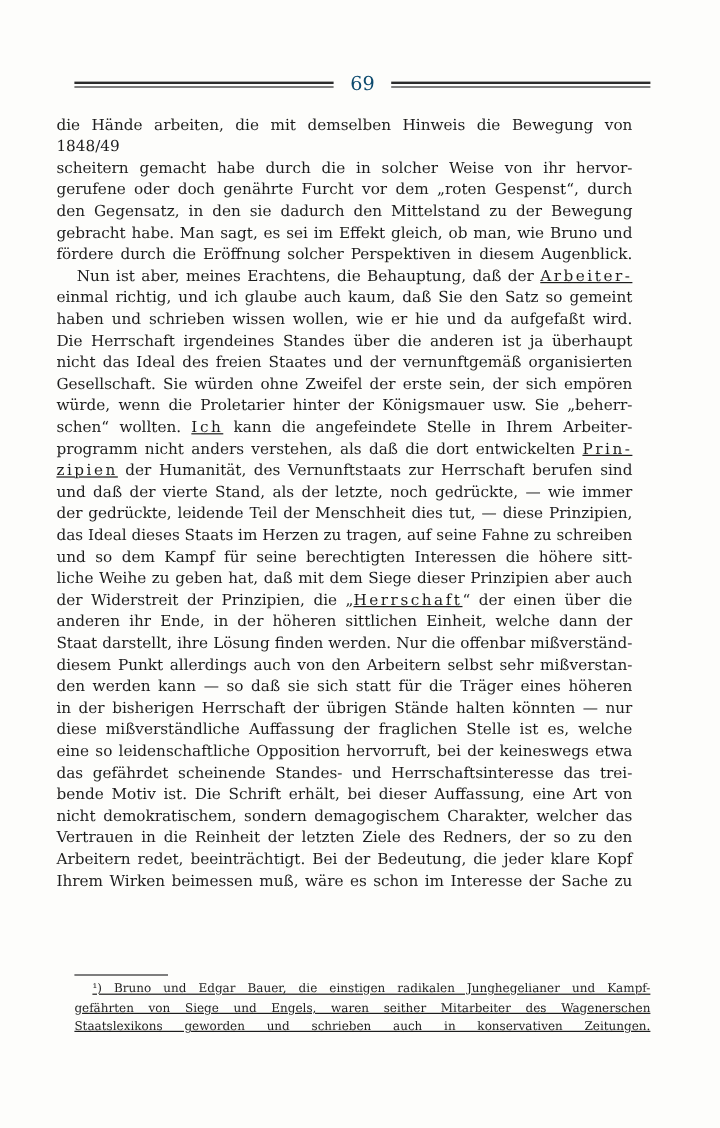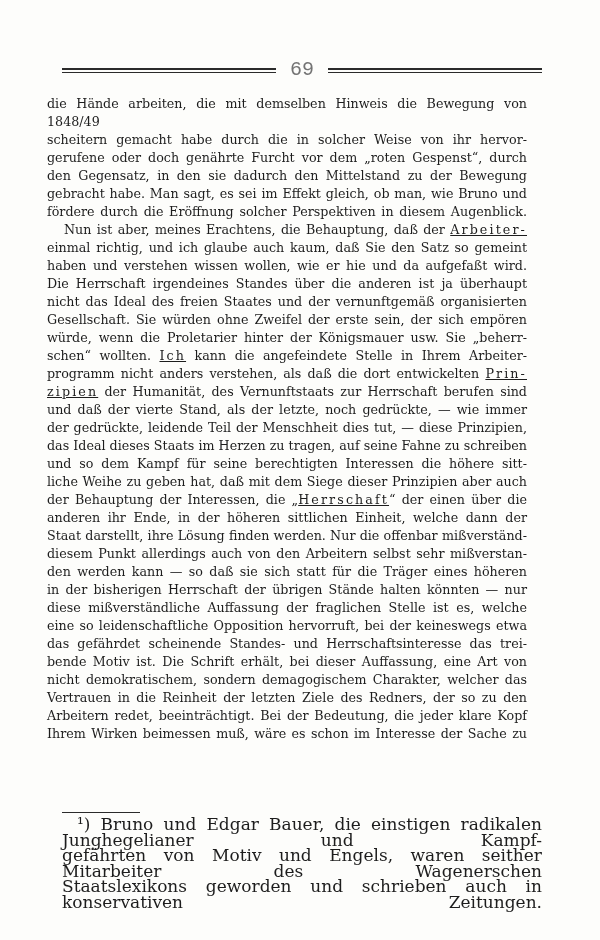--- a/index.html
+++ b/index.html
@@ -25,25 +25,24 @@
     display: flex;
     align-items: center;
   }
   .rule {
     flex: 1 1 auto;
     height: 5px;
     border-top: 2px solid #2b2b2b;
     border-bottom: 1px solid #2b2b2b;
   }
   .pagenum {
-    font-size: 20px;
+    font-size: 16px;
     line-height: 16px;
     padding: 0 14px;
-    color: #737373;
-    font-family: Liberation Mono, monospace;
+    color: #0c4a6e;
   }
   
   .textblock {
     position: absolute;
     top: 95px;
     left: 47px;
     width: 480px;
   }
   .tline {
     font-size: 12.7px;
@@ -62,24 +61,25 @@
     width: 78px;
     border-top: 1.5px solid #2b2b2b;
   }
   .footnote {
     position: absolute;
     top: 817px;
     left: 62px;
     width: 480px;
   }
   .fline {
-    font-size: 17px;
+    font-size: 10px;
     line-height: 15.5px;
     text-align: justify;
     text-align-last: justify;
+    text-decoration: underline;
   }
   .fline.indent { text-indent: 15px; }
 </style>
 </head>
 <body>
 
 <div class="page">
 
   <div class="header">
     <div class="rule"></div>
@@ -92,51 +92,51 @@
         <div class="tline"><span>die Hände arbeiten, die mit demselben Hinweis die Bewegung von 1848/49</span></div>
         <div class="tline"><span>scheitern gemacht habe durch die in solcher Weise von ihr hervor-</span></div>
         <div class="tline"><span>gerufene oder doch genährte Furcht vor dem „roten Gespenst“, durch</span></div>
         <div class="tline"><span>den Gegensatz, in den sie dadurch den Mittelstand zu der Bewegung</span></div>
         <div class="tline"><span>gebracht habe. Man sagt, es sei im Effekt gleich, ob man, wie Bruno und</span></div>
         <div class="tline"><span>fördere durch die Eröffnung solcher Perspektiven in diesem Augenblick.</span></div>
       </div>
       <div>
         <div class="tline indent"><span>Nun ist aber, meines Erachtens, die Behauptung, daß der </span><span class="sperr">Arbeiter-</span></div>
         <div class="tline"><span>einmal richtig, und ich glaube auch kaum, daß Sie den Satz so gemeint</span></div>
-        <div class="tline"><span>haben und verstehen wissen wollen, wie er hie und da aufgefaßt wird.</span></div>
+        <div class="tline"><span>haben und schrieben wissen wollen, wie er hie und da aufgefaßt wird.</span></div>
         <div class="tline"><span>Die Herrschaft irgendeines Standes über die anderen ist ja überhaupt</span></div>
         <div class="tline"><span>nicht das Ideal des freien Staates und der vernunftgemäß organisierten</span></div>
         <div class="tline"><span>Gesellschaft. Sie würden ohne Zweifel der erste sein, der sich empören</span></div>
         <div class="tline"><span>würde, wenn die Proletarier hinter der Königsmauer usw. Sie „beherr-</span></div>
         <div class="tline"><span>schen“ wollten. </span><span class="sperr">Ich</span><span> kann die angefeindete Stelle in Ihrem Arbeiter-</span></div>
         <div class="tline"><span>programm nicht anders verstehen, als daß die dort entwickelten </span><span class="sperr">Prin-</span></div>
         <div class="tline"><span class="sperr">zipien</span><span> der Humanität, des Vernunftstaats zur Herrschaft berufen sind</span></div>
         <div class="tline"><span>und daß der vierte Stand, als der letzte, noch gedrückte, — wie immer</span></div>
         <div class="tline"><span>der gedrückte, leidende Teil der Menschheit dies tut, — diese Prinzipien,</span></div>
         <div class="tline"><span>das Ideal dieses Staats im Herzen zu tragen, auf seine Fahne zu schreiben</span></div>
         <div class="tline"><span>und so dem Kampf für seine berechtigten Interessen die höhere sitt-</span></div>
         <div class="tline"><span>liche Weihe zu geben hat, daß mit dem Siege dieser Prinzipien aber auch</span></div>
-        <div class="tline"><span>der Behauptung der Interessen, die „</span><span class="sperr">Herrschaft</span><span>“ der einen über die</span></div>
+        <div class="tline"><span>der Widerstreit der Prinzipien, die „</span><span class="sperr">Herrschaft</span><span>“ der einen über die</span></div>
         <div class="tline"><span>anderen ihr Ende, in der höheren sittlichen Einheit, welche dann der</span></div>
         <div class="tline"><span>Staat darstellt, ihre Lösung finden werden. Nur die offenbar mißverständ-</span></div>
         <div class="tline"><span>diesem Punkt allerdings auch von den Arbeitern selbst sehr mißverstan-</span></div>
         <div class="tline"><span>den werden kann — so daß sie sich statt für die Träger eines höheren</span></div>
         <div class="tline"><span>in der bisherigen Herrschaft der übrigen Stände halten könnten — nur</span></div>
         <div class="tline"><span>diese mißverständliche Auffassung der fraglichen Stelle ist es, welche</span></div>
         <div class="tline"><span>eine so leidenschaftliche Opposition hervorruft, bei der keineswegs etwa</span></div>
         <div class="tline"><span>das gefährdet scheinende Standes- und Herrschaftsinteresse das trei-</span></div>
         <div class="tline"><span>bende Motiv ist. Die Schrift erhält, bei dieser Auffassung, eine Art von</span></div>
         <div class="tline"><span>nicht demokratischem, sondern demagogischem Charakter, welcher das</span></div>
         <div class="tline"><span>Vertrauen in die Reinheit der letzten Ziele des Redners, der so zu den</span></div>
         <div class="tline"><span>Arbeitern redet, beeinträchtigt. Bei der Bedeutung, die jeder klare Kopf</span></div>
         <div class="tline"><span>Ihrem Wirken beimessen muß, wäre es schon im Interesse der Sache zu</span></div>
       </div>
     </div>
 
   <div class="footnote-sep"></div>
 
   <div class="footnote" id="footnote">
       <div class="fline indent"><span>¹) Bruno und Edgar Bauer, die einstigen radikalen Junghegelianer und Kampf-</span></div>
-      <div class="fline"><span>gefährten von Motiv und Engels, waren seither Mitarbeiter des Wagenerschen</span></div>
+      <div class="fline"><span>gefährten von Siege und Engels, waren seither Mitarbeiter des Wagenerschen</span></div>
       <div class="fline"><span>Staatslexikons geworden und schrieben auch in konservativen Zeitungen.</span></div>
     </div>
 
 </div>
 
 </body></html>

